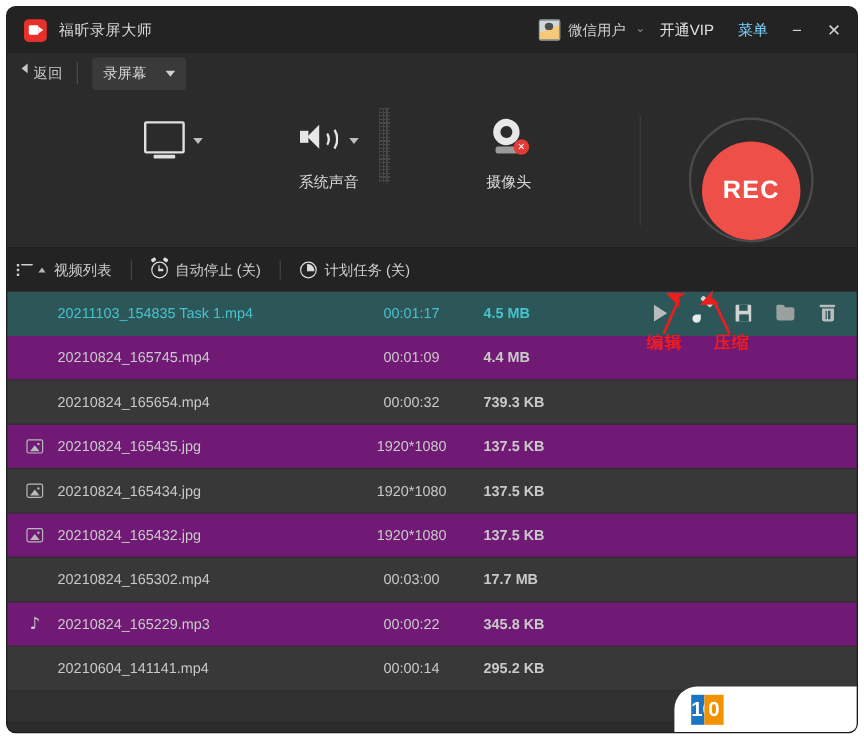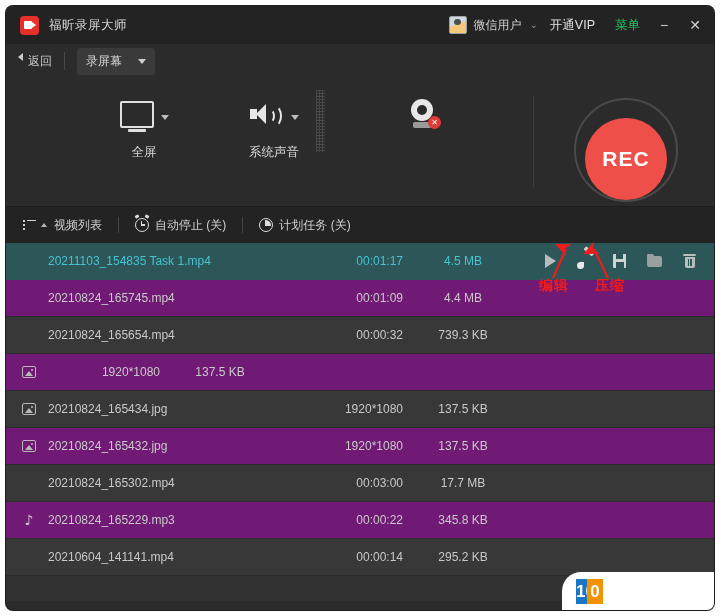--- a/index.html
+++ b/index.html
@@ -99,21 +99,21 @@
     color: #8a8a8a;
     font-size: 10px;
     line-height: 1;
   }
   .vip {
     color: #e2e2e2;
     font-size: 12.5px;
     margin-left: 12px;
   }
   .menu-lbl {
-    color: #22c55e;
+    color: #7dd3fc;
     font-size: 12.5px;
     margin-left: 20px;
   }
   .win-btn {
     color: #cfcfcf;
     font-size: 14px;
     margin-left: 17px;
     width: 14px;
     text-align: center;
     line-height: 1;
@@ -317,21 +317,21 @@
     align-items: center;
     justify-content: center;
   }
 
   
   .list-toolbar {
     height: 36px;
     background: #232323;
     display: flex;
     align-items: center;
-    padding-left: 17px;
+    padding-left: 8px;
     border-top: 1px solid #1e1e1e;
   }
   .lt-item {
     display: flex;
     align-items: center;
     color: #cfcfcf;
     font-size: 12px;
   }
   .lt-sep {
     width: 1px;
@@ -441,25 +441,26 @@
     flex: 0 0 auto;
   }
   .cell-name {
     margin-left: 8px;
     flex: 0 0 235px;
     white-space: nowrap;
     overflow: hidden;
   }
   .cell-dur {
     flex: 0 0 120px;
-    text-align: right;
+    text-align: center;
   }
   .cell-size {
     flex: 0 0 120px;
-    text-align: center;
+    text-align: left;
+    font-weight: bold;
   }
   .row.selected .cell-name,
   .row.selected .cell-dur,
   .row.selected .cell-size { color: #45c3cf; }
   .ico-img {
     width: 14px; height: 12px;
     border: 1.6px solid #b9b9b9;
     border-radius: 2px;
     position: relative;
     box-sizing: border-box;
@@ -673,21 +674,20 @@
     </div>
   </div>
 
   <div class="capture-panel">
 
     <div class="opt" style="left:78px;">
       <div class="icon-wrap">
         <span class="ico-monitor"></span>
         <span class="mini-caret"></span>
       </div>
-      <span class="lbl">全屏</span>
     </div>
 
     <div class="opt" style="left:208px;">
       <div class="icon-wrap">
         <span class="ico-speaker">
           <span class="body"></span>
             <span class="cone"></span>
           <span class="wave w1"></span>
             <span class="wave w2"></span>
         </span>
@@ -697,20 +697,21 @@
     </div>
 
     <div class="opt" style="left:358px;">
       <div class="icon-wrap">
         <span class="ico-cam">
           <span class="lens"></span>
           <span class="stand"></span>
           <span class="badge">✕</span>
         </span>
       </div>
+      <span class="lbl">摄像头</span>
     </div>
 
     <div class="dotted-div"></div>
     <div class="rec-sep"></div>
 
     <div class="rec-wrap">
       <div class="rec-btn">REC</div>
     </div>
   </div>
 
@@ -784,20 +785,21 @@
       <span class="cell-icon"></span>
       <span class="cell-name">20210824_165654.mp4</span>
       <span class="cell-dur">00:00:32</span>
       <span class="cell-size">739.3 KB</span>
     </div>
 
     <div class="row plain">
       <span class="cell-icon">
           <span class="ico-img"></span>
         </span>
+      <span class="cell-name">20210824_165435.jpg</span>
       <span class="cell-dur">1920*1080</span>
       <span class="cell-size">137.5 KB</span>
     </div>
 
     <div class="row alt">
       <span class="cell-icon">
           <span class="ico-img"></span>
         </span>
       <span class="cell-name">20210824_165434.jpg</span>
       <span class="cell-dur">1920*1080</span>

